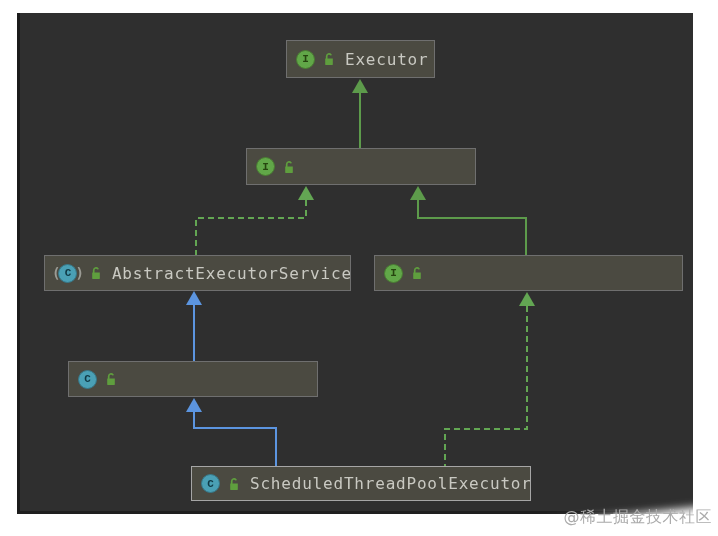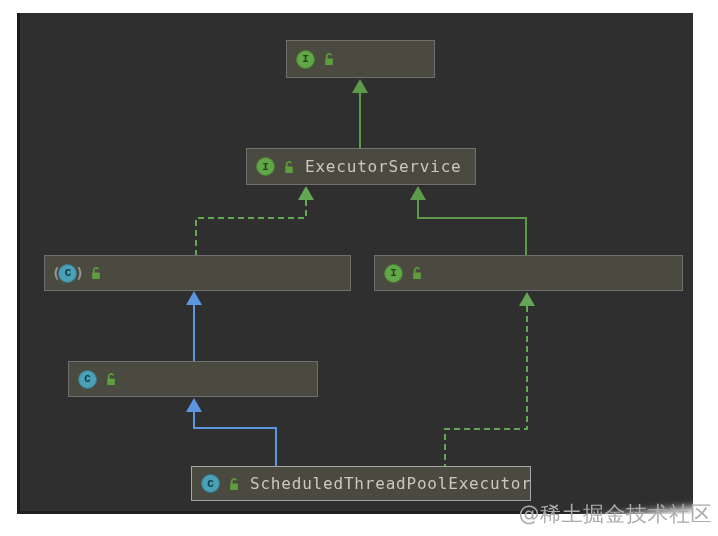--- a/index.html
+++ b/index.html
@@ -44,21 +44,21 @@
   .node .label{overflow:hidden;}
   .wedge{
     position:absolute;right:-10px;bottom:-4px;width:190px;height:36px;
     background:#ffffff;filter:blur(4px);
     transform:rotate(-6deg);
     transform-origin:right bottom;
   }
   .watermark{
     position:absolute;right:6px;bottom:8px;
     font-family:"DejaVu Sans","Liberation Sans",sans-serif;
-    font-size:21px;color:#ababab;letter-spacing:0.5px;
+    font-size:16px;color:#ababab;letter-spacing:0.5px;
   }
 </style>
 </head>
 <body>
 
 <div class="panel">
   <svg id="edges-svg" class="edges-svg" width="676" height="501">
       <polyline points="340,80 340,135" fill="none" stroke="#5d9b4b" stroke-width="2"></polyline>
       <polygon points="340,66 332,80 348,80" fill="#5d9b4b"></polygon>
       <polyline points="286,187 286,205 176,205 176,242" fill="none" stroke="#63a653" stroke-width="2" stroke-dasharray="6 4"></polyline>
@@ -72,39 +72,40 @@
       <polyline points="507,293 507,416 425,416 425,453" fill="none" stroke="#63a653" stroke-width="2" stroke-dasharray="6 4"></polyline>
       <polygon points="507,279 499,293 515,293" fill="#63a653"></polygon>
     </svg>
   <div id="nodes-layer">
       <div class="node" style="left: 266px; top: 27px; width: 149px; height: 38px;">
         <span class="type-icon iface">I</span>
         <svg class="lock-icon" viewBox="0 0 14 14" width="14" height="14">
           <path d="M3.2 6.6 h7.6 v5.6 a0.9 0.9 0 0 1 -0.9 0.9 h-5.8 a0.9 0.9 0 0 1 -0.9 -0.9 z" fill="#5f9e3e"></path>
           <path d="M4.7 6.2 V4.3 a2.4 2.4 0 0 1 4.2 -1.6" fill="none" stroke="#5f9e3e" stroke-width="1.7" stroke-linecap="round"></path>
         </svg>
+        <span class="label">Executor</span>
       </div>
       <div class="node" style="left: 226px; top: 135px; width: 230px; height: 37px;">
         <span class="type-icon iface">I</span>
         <svg class="lock-icon" viewBox="0 0 14 14" width="14" height="14">
           <path d="M3.2 6.6 h7.6 v5.6 a0.9 0.9 0 0 1 -0.9 0.9 h-5.8 a0.9 0.9 0 0 1 -0.9 -0.9 z" fill="#5f9e3e"></path>
           <path d="M4.7 6.2 V4.3 a2.4 2.4 0 0 1 4.2 -1.6" fill="none" stroke="#5f9e3e" stroke-width="1.7" stroke-linecap="round"></path>
         </svg>
-        <span class="label">ExecutorService</span>
       </div>
       <div class="node" style="left: 24px; top: 242px; width: 307px; height: 36px;">
         <span class="abs-wrap">
           <span class="paren">(</span>
           <span class="type-icon cls">C</span>
           <span class="paren">)</span>
         </span>
         <svg class="lock-icon" viewBox="0 0 14 14" width="14" height="14">
           <path d="M3.2 6.6 h7.6 v5.6 a0.9 0.9 0 0 1 -0.9 0.9 h-5.8 a0.9 0.9 0 0 1 -0.9 -0.9 z" fill="#5f9e3e"></path>
           <path d="M4.7 6.2 V4.3 a2.4 2.4 0 0 1 4.2 -1.6" fill="none" stroke="#5f9e3e" stroke-width="1.7" stroke-linecap="round"></path>
         </svg>
+        <span class="label">AbstractExecutorService</span>
       </div>
       <div class="node" style="left: 354px; top: 242px; width: 309px; height: 36px;">
         <span class="type-icon iface">I</span>
         <svg class="lock-icon" viewBox="0 0 14 14" width="14" height="14">
           <path d="M3.2 6.6 h7.6 v5.6 a0.9 0.9 0 0 1 -0.9 0.9 h-5.8 a0.9 0.9 0 0 1 -0.9 -0.9 z" fill="#5f9e3e"></path>
           <path d="M4.7 6.2 V4.3 a2.4 2.4 0 0 1 4.2 -1.6" fill="none" stroke="#5f9e3e" stroke-width="1.7" stroke-linecap="round"></path>
         </svg>
       </div>
       <div class="node" style="left: 48px; top: 348px; width: 250px; height: 36px;">
         <span class="type-icon cls">C</span>

